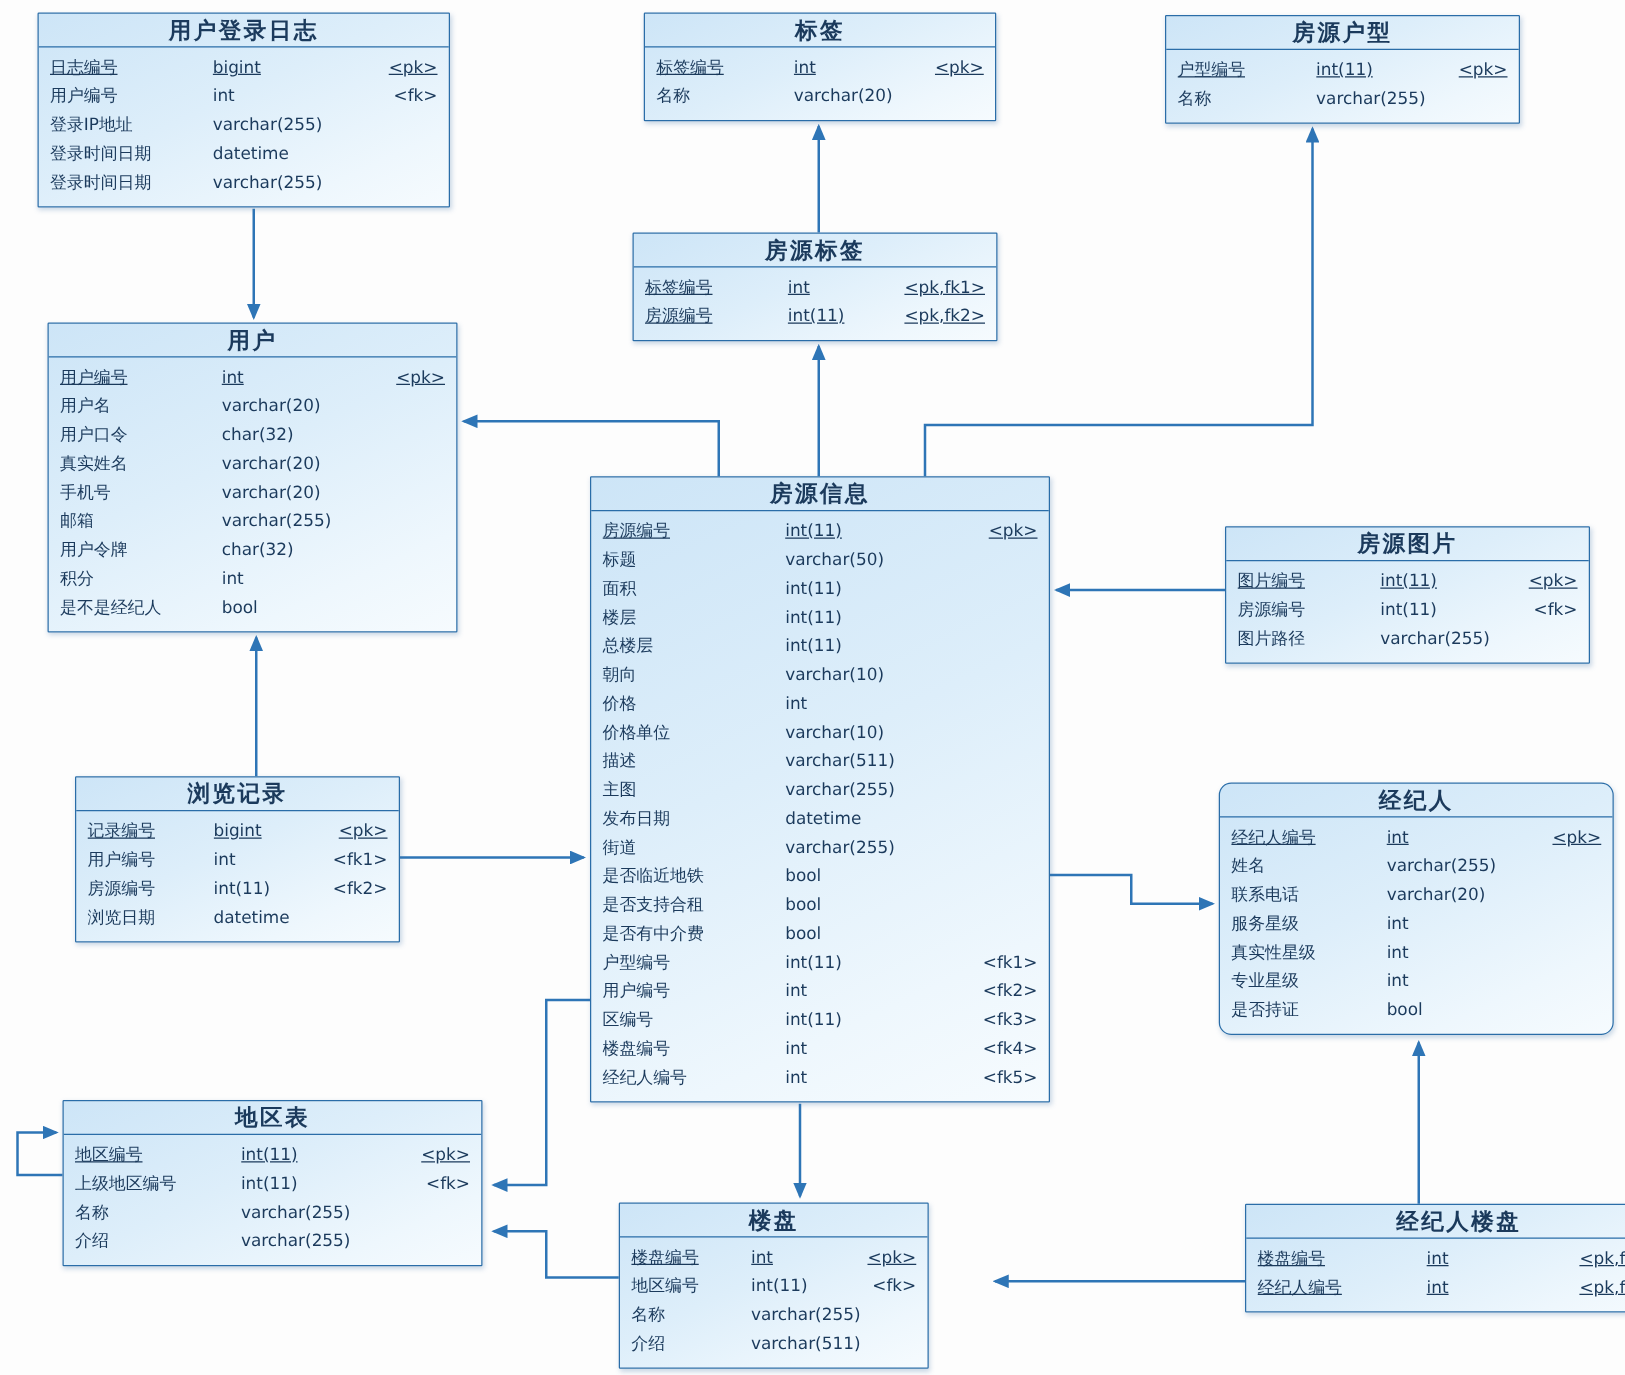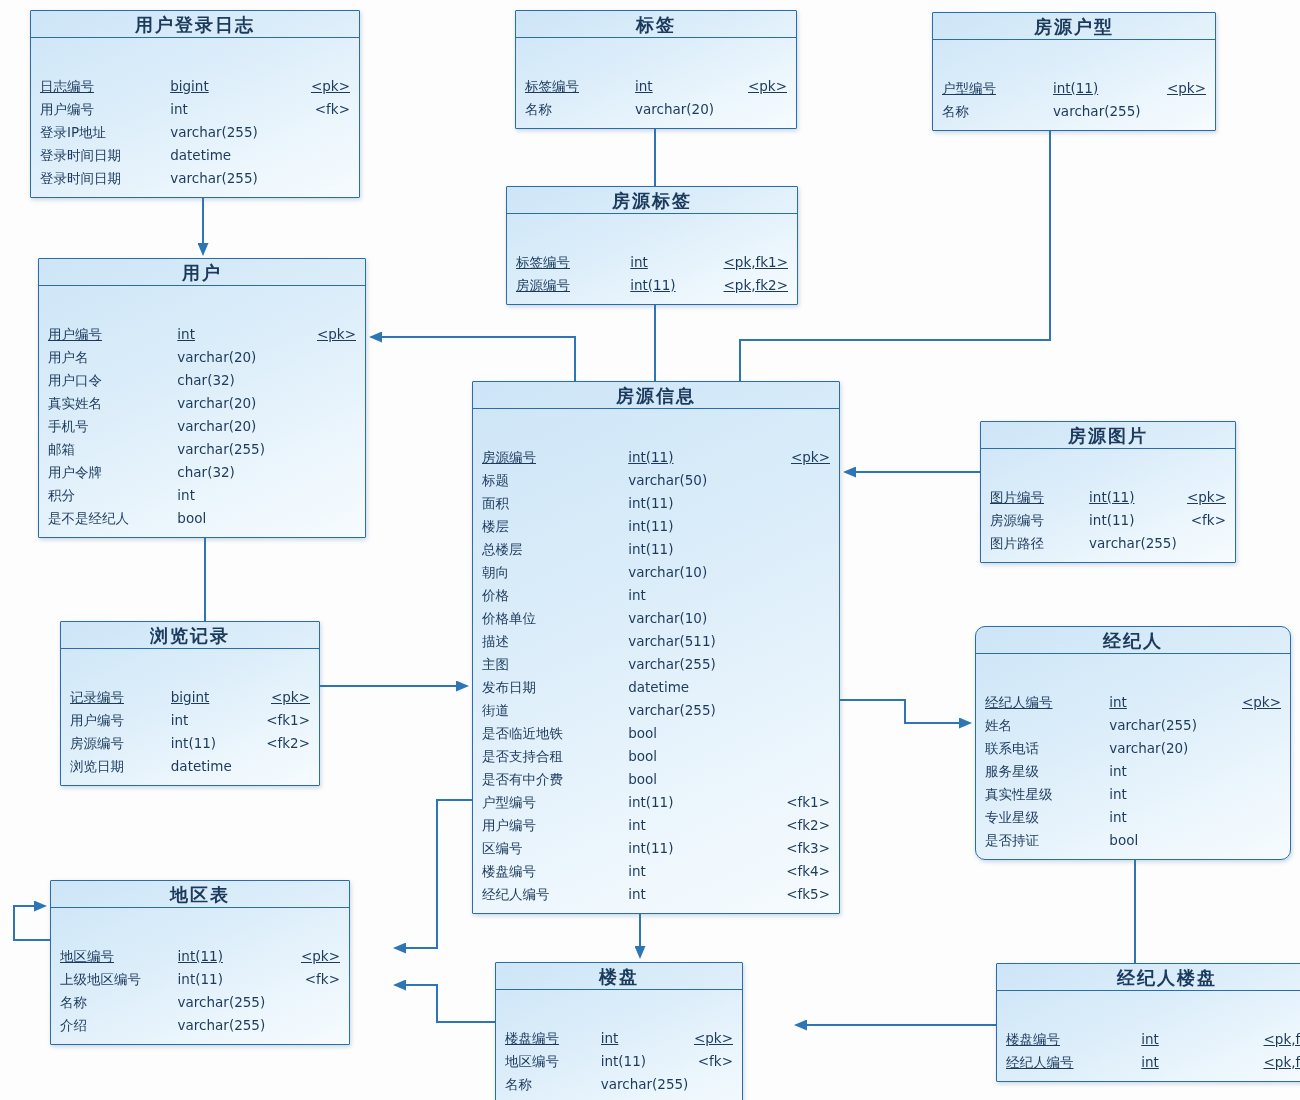--- a/index.html
+++ b/index.html
@@ -39,21 +39,21 @@
     text-align: center;
     font-weight: bold;
     font-size: 18px;
     line-height: 18px;
     padding: 5px 6px 3px 6px;
     border-bottom: 1.5px solid #2a6da8;
     letter-spacing: 2px;
     white-space: nowrap;
     overflow: hidden;
   }
-  .entity-body { padding: 5px 9px 7px 9px; margin-top: 32px; }
+  .entity-body { padding: 5px 9px 7px 9px; }
 
   .field-row {
     display: flex;
     align-items: baseline;
     font-size: 13.5px;
     line-height: 23px;
     white-space: nowrap;
   }
   .f-name { width: 42%; flex: none; overflow: hidden; }
   .f-type { flex: 1 1 auto; overflow: hidden; }
@@ -312,21 +312,21 @@
             <span class="f-type">int</span>
             <span class="f-key">&lt;fk4&gt;</span>
           </div>
           <div class="field-row">
             <span class="f-name">经纪人编号</span>
             <span class="f-type">int</span>
             <span class="f-key">&lt;fk5&gt;</span>
           </div>
         </div>
       </div>
-      <div class="entity" style="left: 980px; top: 421px; width: 256px;">
+      <div class="entity" style="left: 980px; top: 421px; width: 292px;">
         <div class="entity-title">房源图片</div>
         <div class="entity-body">
           <div class="field-row pk">
             <span class="f-name">图片编号</span>
             <span class="f-type">int(11)</span>
             <span class="f-key">&lt;pk&gt;</span>
           </div>
           <div class="field-row">
             <span class="f-name">房源编号</span>
             <span class="f-type">int(11)</span>
@@ -397,21 +397,21 @@
             <span class="f-type">int</span>
             <span class="f-key"></span>
           </div>
           <div class="field-row">
             <span class="f-name">是否持证</span>
             <span class="f-type">bool</span>
             <span class="f-key"></span>
           </div>
         </div>
       </div>
-      <div class="entity" style="left: 50px; top: 880px; width: 300px;">
+      <div class="entity" style="left: 50px; top: 880px; width: 336px;">
         <div class="entity-title">地区表</div>
         <div class="entity-body">
           <div class="field-row pk">
             <span class="f-name">地区编号</span>
             <span class="f-type">int(11)</span>
             <span class="f-key">&lt;pk&gt;</span>
           </div>
           <div class="field-row">
             <span class="f-name">上级地区编号</span>
             <span class="f-type">int(11)</span>

